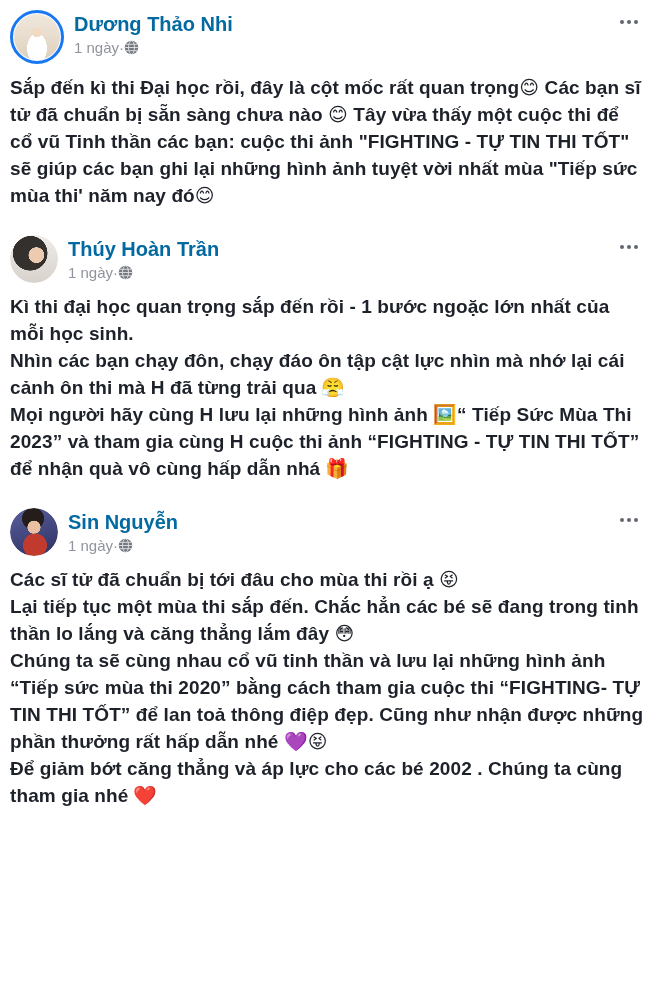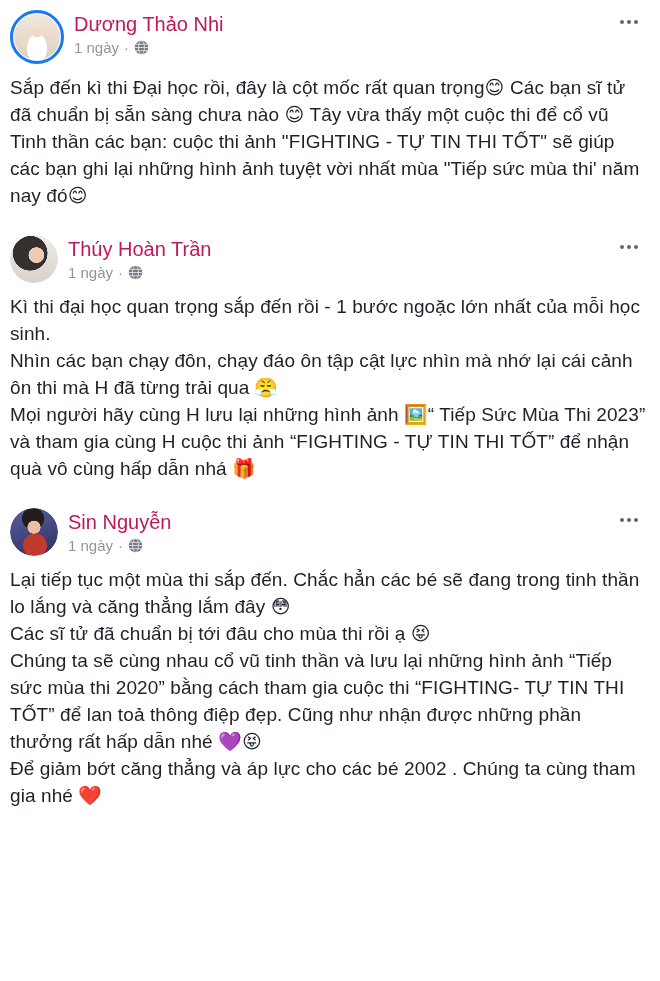--- a/index.html
+++ b/index.html
@@ -25,31 +25,31 @@
         radial-gradient(circle at 55% 42%, #eccbb0 0 20%, transparent 21%),
         radial-gradient(circle at 42% 38%, #34302e 0 42%, transparent 43%),
         linear-gradient(180deg,#efecea 0%,#d8d2cc 100%);}
   .av3{background:
         radial-gradient(circle at 52% 78%, #c13a2e 0 26%, transparent 27%),
         radial-gradient(circle at 50% 40%, #e9c0a2 0 17%, transparent 18%),
         radial-gradient(circle at 48% 22%, #241d1c 0 24%, transparent 25%),
         linear-gradient(160deg,#5a5f9e 0%,#2d3060 100%);}
 
   .head-text{margin-left:10px; padding-top:2px;}
-  .author{display:block; color:#be185d; font-weight:normal; font-size:20px; line-height:1.2; text-decoration:none; cursor:pointer;}
-  .meta{display:flex; align-items:center; gap:5px; margin-top:3px; color:#90949c; font-size:15px;}
+  .author{display:block; color:#0369a1; font-weight:bold; font-size:20px; line-height:1.2; text-decoration:none; cursor:pointer;}
+  .meta{display:flex; align-items:center; margin-top:3px; color:#90949c; font-size:15px;}
   .meta .ts{cursor:pointer;}
   .meta .dot{color:#90949c;}
   .globe{display:inline-flex; width:15px; height:15px;}
   .globe svg{width:15px; height:15px;}
 
   .more-btn{position:absolute; right:12px; top:4px; display:flex; gap:3px; padding:6px 2px; cursor:pointer;}
   .more-btn i{width:4px; height:4px; border-radius:50%; background:#616770; display:block;}
 
-  .post-body{font-size:19px; line-height:27px; padding:0 6px 0 2px; letter-spacing:.1px;}
+  .post-body{font-size:19px; line-height:27px; padding:0 6px 0 2px; letter-spacing:.1px;font-weight:bold;}
   .para{margin:0;}
 </style>
 </head>
 <body>
 
 <div class="feed">
 
   <article class="post">
     <header class="post-header">
       <div class="avatar-wrap avatar-ring">
@@ -137,21 +137,21 @@
           </span>
         </div>
       </div>
       <div class="more-btn">
           <i></i>
           <i></i>
           <i></i>
         </div>
     </header>
     <div class="post-body">
+      <p class="para">Các sĩ tử đã chuẩn bị tới đâu cho mùa thi rồi ạ 😝</p>
       <p class="para">Lại tiếp tục một mùa thi sắp đến. Chắc hẳn các bé sẽ đang trong tinh thần lo lắng và căng thẳng lắm đây 😳</p>
-      <p class="para">Các sĩ tử đã chuẩn bị tới đâu cho mùa thi rồi ạ 😝</p>
       <p class="para">Chúng ta sẽ cùng nhau cổ vũ tinh thần và lưu lại những hình ảnh “Tiếp sức mùa thi 2020” bằng cách tham gia cuộc thi “FIGHTING- TỰ TIN THI TỐT” để lan toả thông điệp đẹp. Cũng như nhận được những phần thưởng rất hấp dẫn nhé 💜😝</p>
       <p class="para">Để giảm bớt căng thẳng và áp lực cho các bé 2002 . Chúng ta cùng tham gia nhé ❤️</p>
 
     </div>
   </article>
 
 </div>
 
 </body></html>

